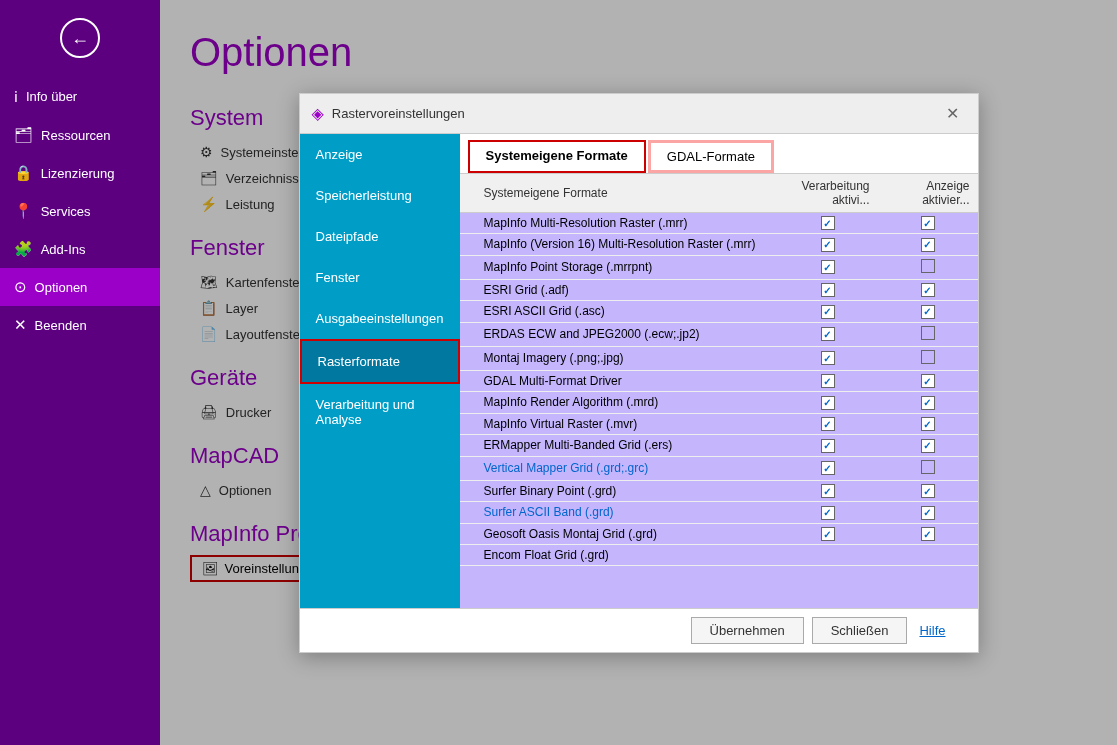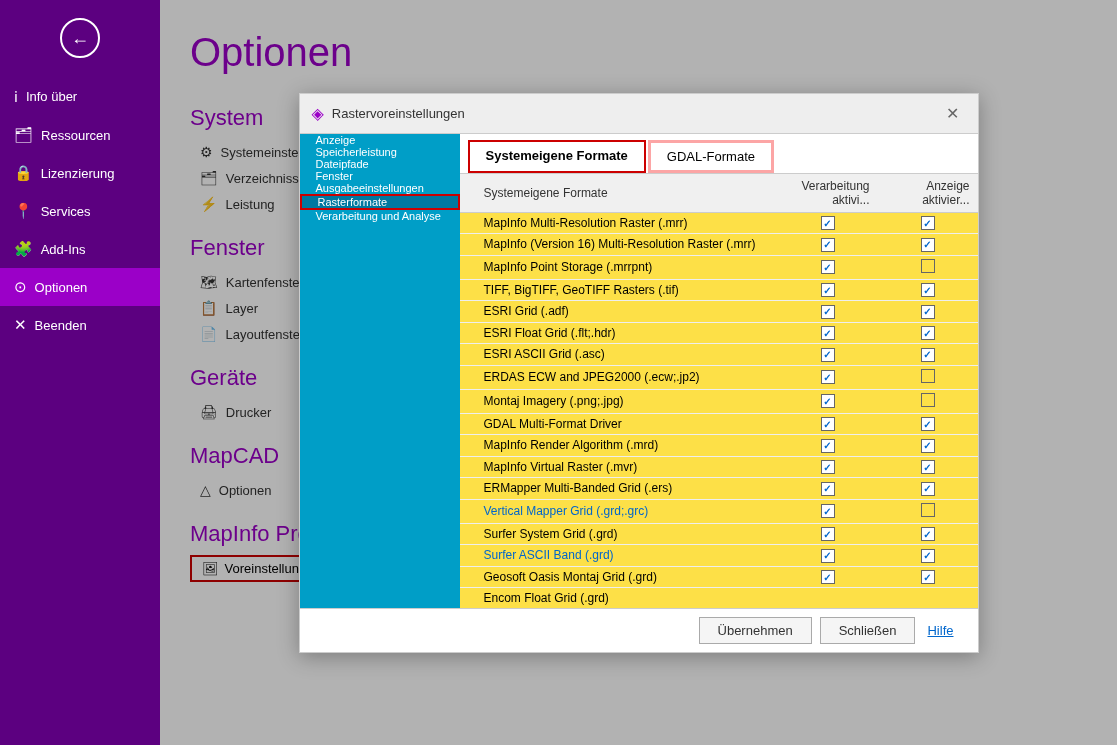--- a/index.html
+++ b/index.html
@@ -128,36 +128,36 @@
 
     
     .dialog-left {
       width: 160px;
       min-width: 160px;
       background: #009ec7;
       display: flex;
       flex-direction: column;
     }
     .dialog-nav-item {
-      padding: 0 16px;
-      font-size: 11px;
+      padding: 13px 16px;
+      font-size: 13px;
       color: white;
       cursor: pointer;
     }
     .dialog-nav-item.active-nav {
       background: #0078a0;
       border: 2px solid #cc0000;
     }
 
     
     .dialog-right {
       flex: 1;
       display: flex;
       flex-direction: column;
-      background: #fde047;
+      background: #c4b5fd;
     }
     .dialog-tabs {
       display: flex;
       border-bottom: 1px solid #ccc;
       padding: 6px 8px 0 8px;
       background: white;
     }
     .dialog-tab {
       padding: 6px 16px;
       font-size: 13px;
@@ -213,21 +213,21 @@
       justify-content: center;
       font-size: 10px;
     }
     .cb.checked { background: white; }
     .cb.checked::after { content: '✓'; color: #0066cc; font-weight: bold; }
 
     .dialog-footer {
       display: flex;
       justify-content: flex-end;
       gap: 8px;
-      padding: 8px 20px;
+      padding: 8px 28px;
       border-top: 1px solid #ccc;
       background: white;
     }
     .footer-btn {
       padding: 5px 18px;
       font-size: 13px;
       border: 1px solid #aaa;
       background: #f5f5f5;
       cursor: pointer;
       color: #333;
@@ -397,38 +397,26 @@
                     <td style="text-align: center;"><span class="cb checked"></span></td>
                   </tr>
                   <tr>
                     <td style="width: 16px;"></td>
                     <td>MapInfo Point Storage (.mrrpnt)</td>
                     <td style="text-align: center;"><span class="cb checked"></span></td>
                     <td style="text-align: center;"><span class="cb"></span></td>
                   </tr>
                   <tr>
                     <td style="width: 16px;"></td>
-                    <td>TIFF, BigTIFF, GeoTIFF Rasters (.tif)</td>
-                    <td style="text-align: center;"><span class="cb checked"></span></td>
-                    <td style="text-align: center;"><span class="cb checked"></span></td>
-                  </tr>
-                  <tr>
-                    <td style="width: 16px;"></td>
                     <td>ESRI Grid (.adf)</td>
                     <td style="text-align: center;"><span class="cb checked"></span></td>
                     <td style="text-align: center;"><span class="cb checked"></span></td>
                   </tr>
                   <tr>
                     <td style="width: 16px;"></td>
-                    <td>ESRI Float Grid (.flt;.hdr)</td>
-                    <td style="text-align: center;"><span class="cb checked"></span></td>
-                    <td style="text-align: center;"><span class="cb checked"></span></td>
-                  </tr>
-                  <tr>
-                    <td style="width: 16px;"></td>
                     <td>ESRI ASCII Grid (.asc)</td>
                     <td style="text-align: center;"><span class="cb checked"></span></td>
                     <td style="text-align: center;"><span class="cb checked"></span></td>
                   </tr>
                   <tr>
                     <td style="width: 16px;"></td>
                     <td>ERDAS ECW and JPEG2000 (.ecw;.jp2)</td>
                     <td style="text-align: center;"><span class="cb checked"></span></td>
                     <td style="text-align: center;"><span class="cb"></span></td>
                   </tr>
@@ -463,21 +451,21 @@
                     <td style="text-align: center;"><span class="cb checked"></span></td>
                   </tr>
                   <tr>
                     <td style="width: 16px;"></td>
                     <td style="color: rgb(0, 102, 204);">Vertical Mapper Grid (.grd;.grc)</td>
                     <td style="text-align: center;"><span class="cb checked"></span></td>
                     <td style="text-align: center;"><span class="cb"></span></td>
                   </tr>
                   <tr>
                     <td style="width: 16px;"></td>
-                    <td>Surfer System Grid (.grd)</td>
+                    <td>Surfer Binary Point (.grd)</td>
                     <td style="text-align: center;"><span class="cb checked"></span></td>
                     <td style="text-align: center;"><span class="cb checked"></span></td>
                   </tr>
                   <tr>
                     <td style="width: 16px;"></td>
                     <td style="color: rgb(0, 102, 204);">Surfer ASCII Band (.grd)</td>
                     <td style="text-align: center;"><span class="cb checked"></span></td>
                     <td style="text-align: center;"><span class="cb checked"></span></td>
                   </tr>
                   <tr>

